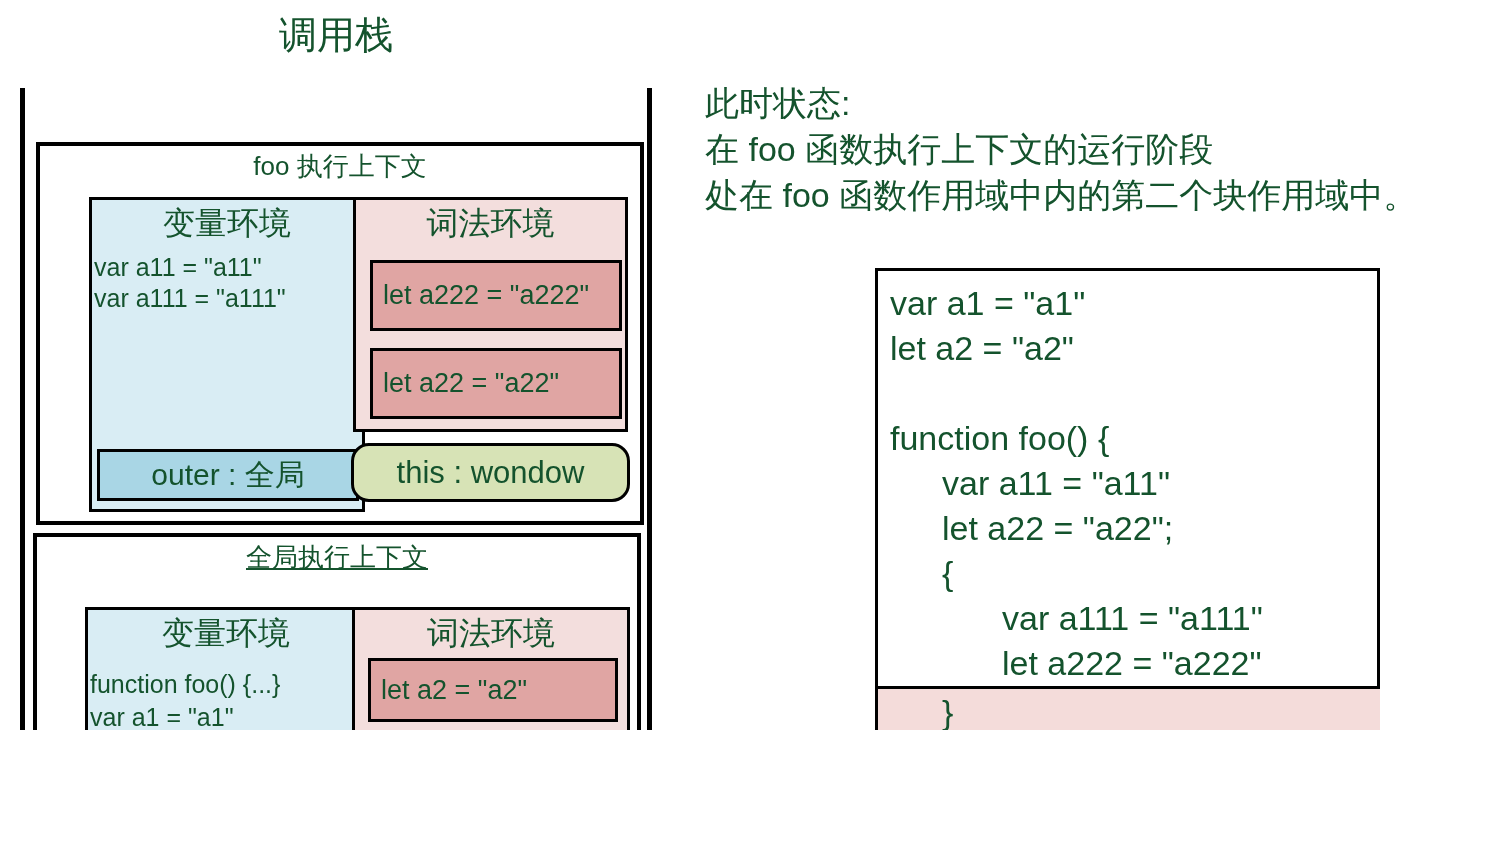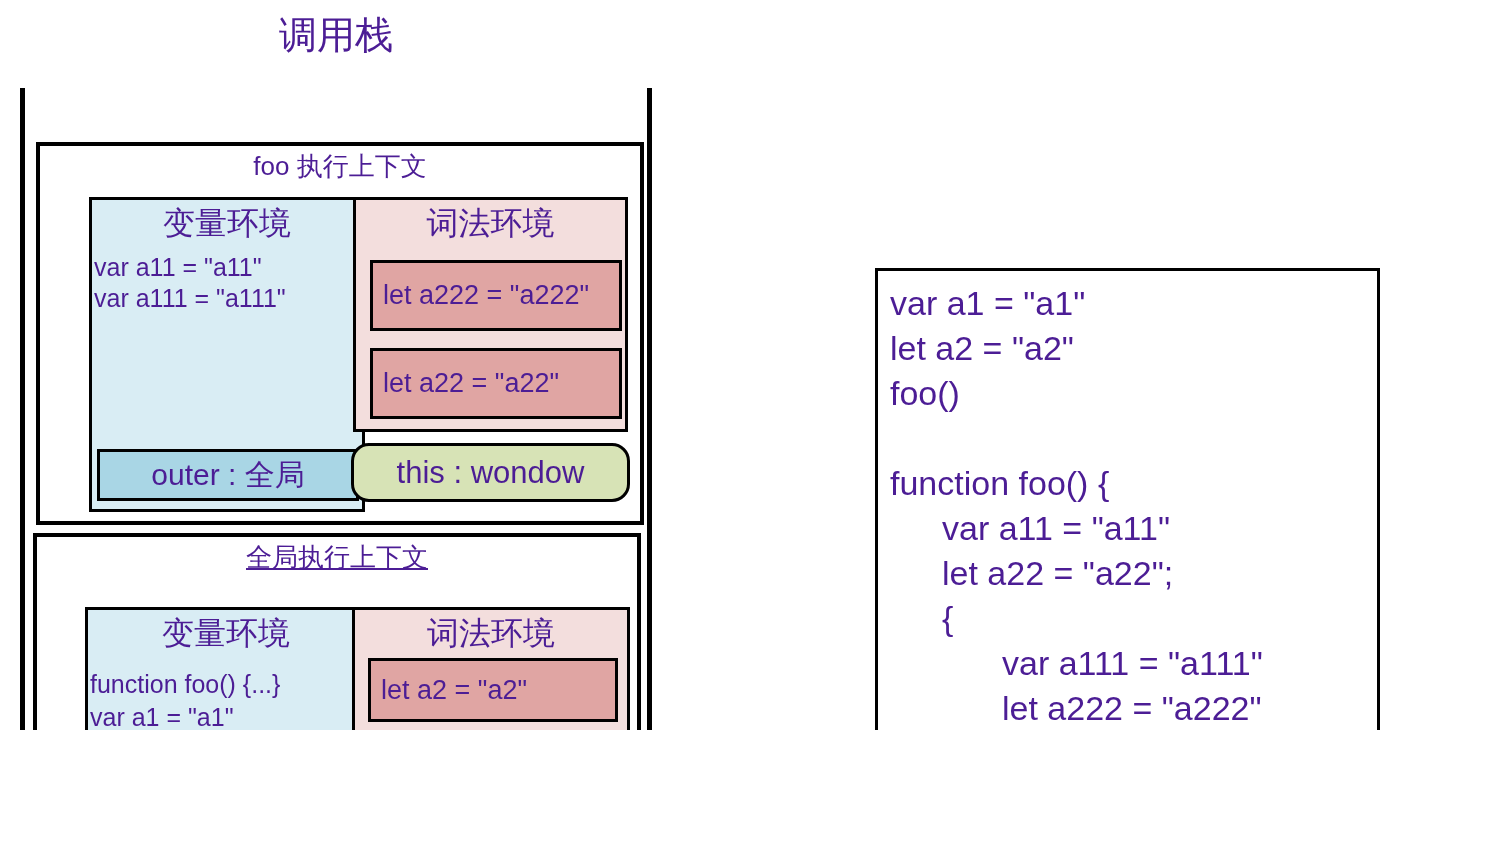--- a/index.html
+++ b/index.html
@@ -6,21 +6,21 @@
     --lightblue:#d9edf4;
     --midblue:#a9d6e5;
     --lightpink:#f3dedd;
     --midpink:#e0a5a3;
     --green:#d7e3b6;
     --hl:#f4dcda;
     --bd:#000000;
   }
   *{margin:0;padding:0;box-sizing:border-box;}
   html,body{background:#ffffff;}
-  .canvas{position:relative;width:1500px;height:730px;background:#ffffff;color:#4c1d95;
+  .canvas{position:relative;width:1500px;height:730px;background:#ffffff;color:#14532d;
           font-family:"Liberation Sans",sans-serif;overflow:hidden;}
   .abs{position:absolute;}
 
   
   .stack-title{left:20px;top:10px;width:632px;text-align:center;font-size:38px;}
   .stack-container{left:20px;top:88px;width:632px;height:762px;
     border-left:5px solid var(--bd);border-right:5px solid var(--bd);border-bottom:5px solid var(--bd);}
   .context{position:absolute;border:4px solid var(--bd);background:#fff;}
   .foo-ctx{left:11px;top:54px;width:608px;height:383px;}
   .global-ctx{left:8px;top:445px;width:608px;height:311px;text-decoration:underline;}
@@ -100,25 +100,29 @@
       <div class="env lex-env">
         <div class="env-title">词法环境</div>
         <div class="lex-block b1">let a2 = "a2"</div>
       </div>
 
       <div class="this-box">null</div>
     </div>
 
   </div>
 
+  <div class="abs status-text">
+    <div>此时状态:</div>
+    <div>在 foo 函数执行上下文的运行阶段</div>
+    <div>处在 foo 函数作用域中内的第二个块作用域中。</div>
+  </div>
 
   <div class="abs code-box">
     <div class="code-line ind0">var a1 = "a1"</div>
     <div class="code-line ind0">let a2 = "a2"</div>
-    <div class="code-line ind0">foo()</div>
     <div class="code-line ind0"></div>
     <div class="code-line ind0">function foo() {</div>
     <div class="code-line ind1">var a11 = "a11"</div>
     <div class="code-line ind1">let a22 = "a22";</div>
     <div class="code-line ind1">{</div>
     <div class="code-line ind2">var a111 = "a111"</div>
     <div class="code-line ind2">let a222 = "a222"</div>
     <div class="code-line ind1 highlight">}</div>
     <div class="code-line ind0">}</div>
   </div>

